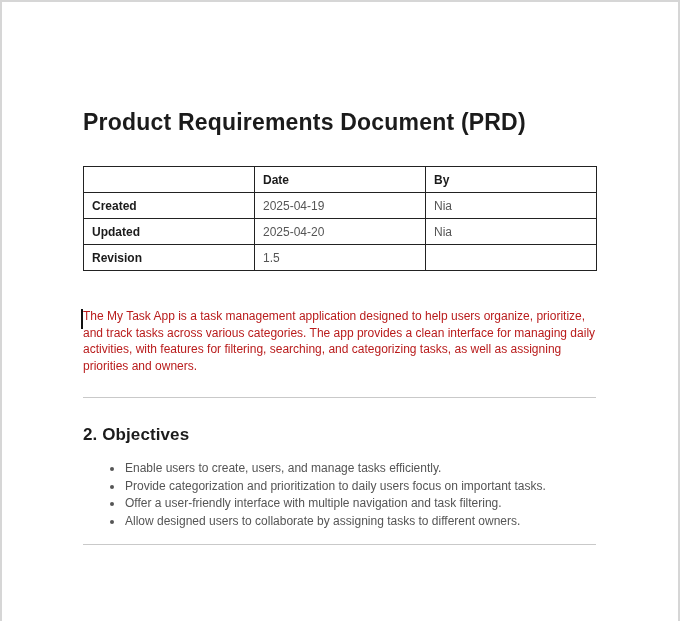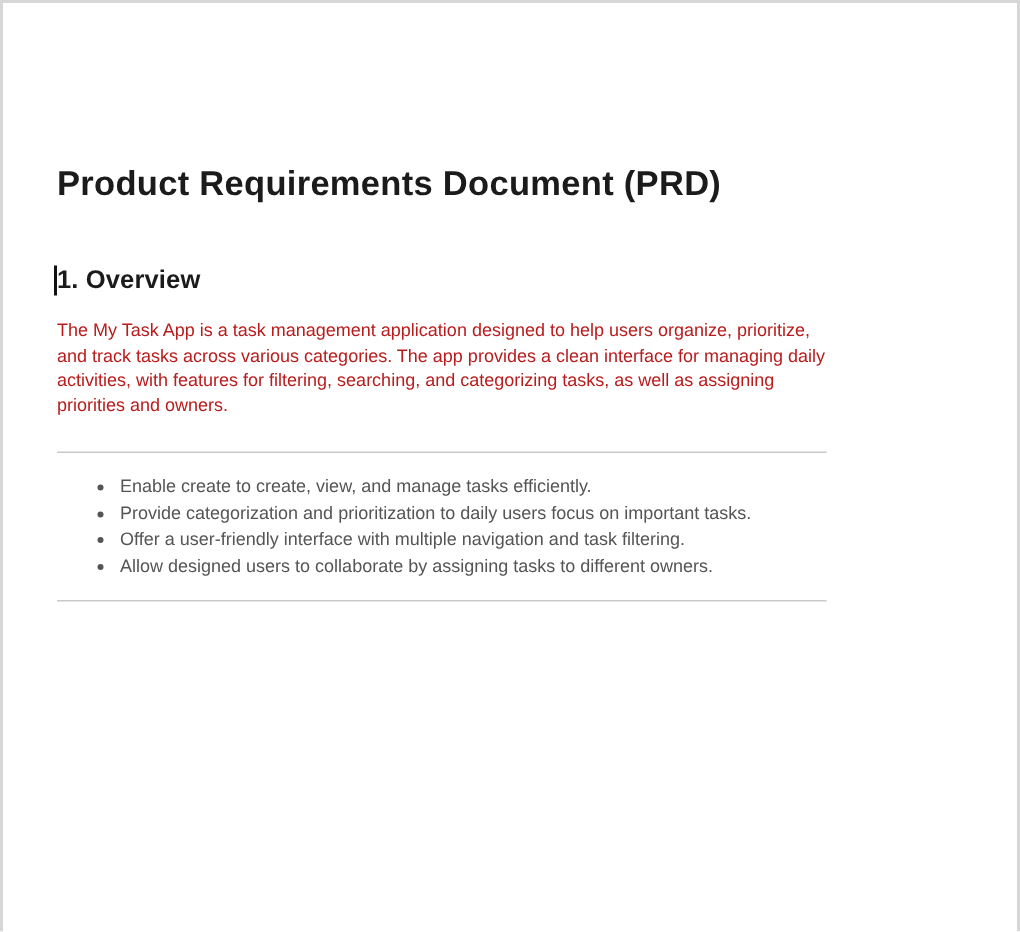--- a/index.html
+++ b/index.html
@@ -18,21 +18,21 @@
     width: 680px;
     height: 621px;
     background: #ffffff;
     border-top: 2px solid #d6d6d6;
     border-left: 2px solid #d6d6d6;
     border-right: 2px solid #d6d6d6;
     border-bottom: none;
     overflow: hidden;
   }
   .content {
-    margin-left: 36px;
+    margin-left: 81px;
     width: 516px;
   }
   h1.doc-title {
     margin: 104px 0 0 0;
     font-size: 23px;
     font-weight: bold;
     line-height: 33px;
     color: #1b1b1b;
     letter-spacing: 0.2px;
   }
@@ -96,33 +96,57 @@
 </head>
 <body>
 
 <div class="page">
   <div class="content">
 
     <h1 class="doc-title">
       <span>Product Requirements Document (PRD)</span><br>
     </h1>
 
+    <table class="rev-table">
+      <tbody>
+        <tr>
+          <td class="cell-label"></td>
+          <td class="cell-label">Date</td>
+          <td class="cell-label">By</td>
+        </tr>
+        <tr>
+          <td class="cell-label">Created</td>
+          <td class="cell-value">2025-04-19</td>
+          <td class="cell-value">Nia</td>
+        </tr>
+        <tr>
+          <td class="cell-label">Updated</td>
+          <td class="cell-value">2025-04-20</td>
+          <td class="cell-value">Nia</td>
+        </tr>
+        <tr>
+          <td class="cell-label">Revision</td>
+          <td class="cell-value">1.5</td>
+          <td class="cell-value"></td>
+        </tr>
+      </tbody>
+    </table>
 
     <h2 class="section-heading overview-heading">
       <span class="caret"></span>
-      <span>1. Overview</span>
     </h2>
 
     <p class="body-paragraph">The My Task App is a task management application designed to help users organize, prioritize, and track tasks across various categories. The app provides a clean interface for managing daily activities, with features for filtering, searching, and categorizing tasks, as well as assigning priorities and owners.</p>
 
     <hr class="section-divider">
 
+    <h2 class="section-heading objectives-heading">2. Objectives</h2>
 
     <ul class="objectives-list">
-      <li>Enable create to create, view, and manage tasks efficiently.</li>
+      <li>Enable users to create, users, and manage tasks efficiently.</li>
       <li>Provide categorization and prioritization to daily users focus on important tasks.</li>
       <li>Offer a user-friendly interface with multiple navigation and task filtering.</li>
       <li>Allow designed users to collaborate by assigning tasks to different owners.</li>
     </ul>
 
     <hr class="section-divider bottom-divider">
 
   </div>
 </div>
 

